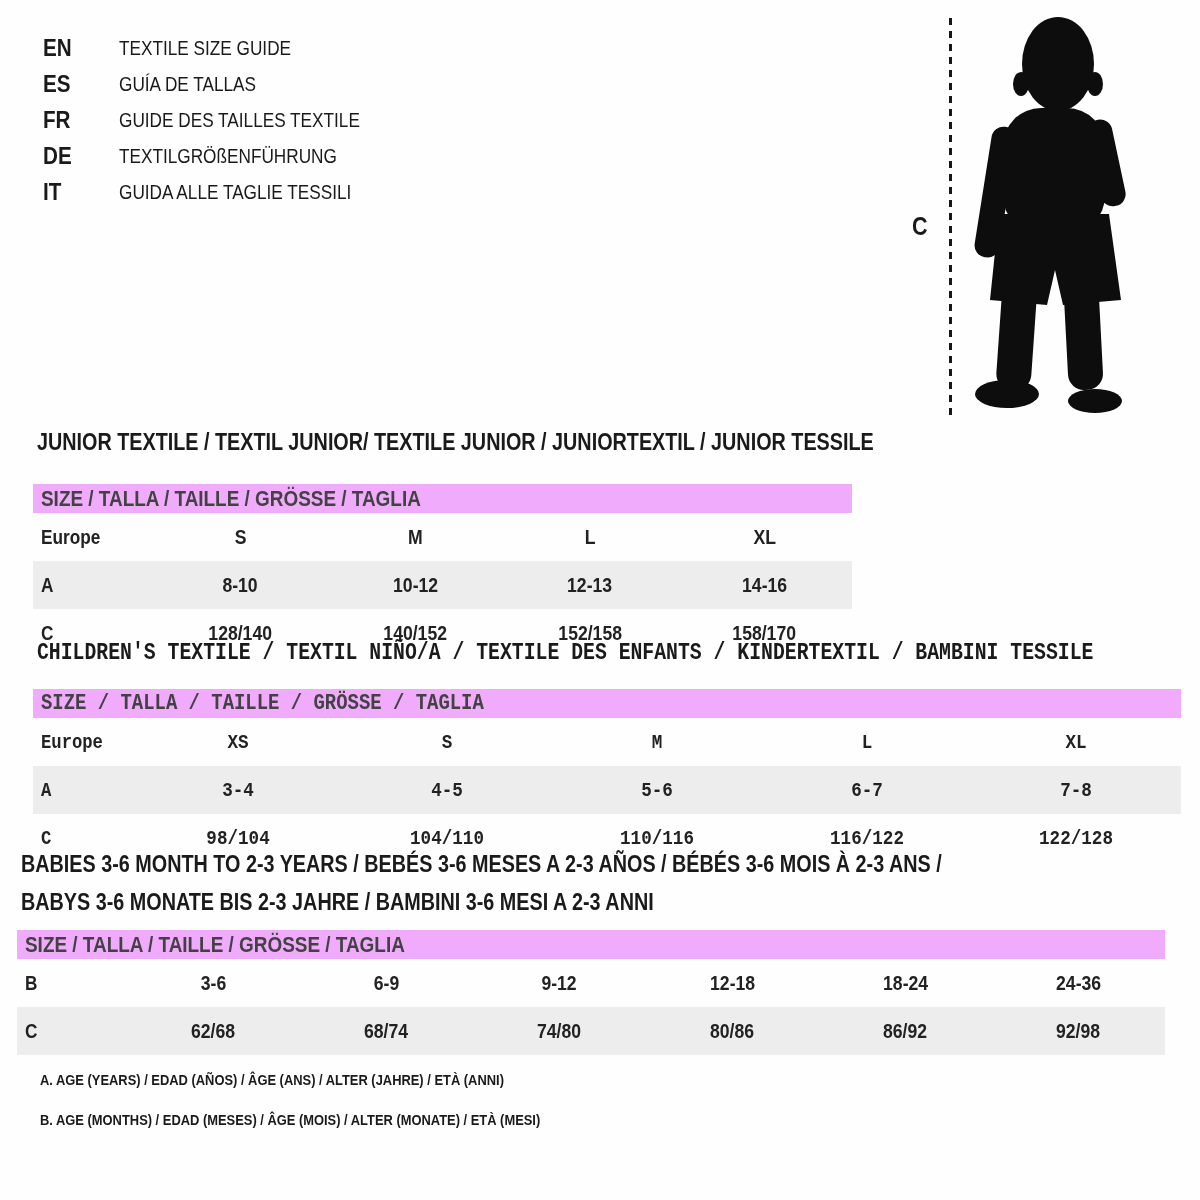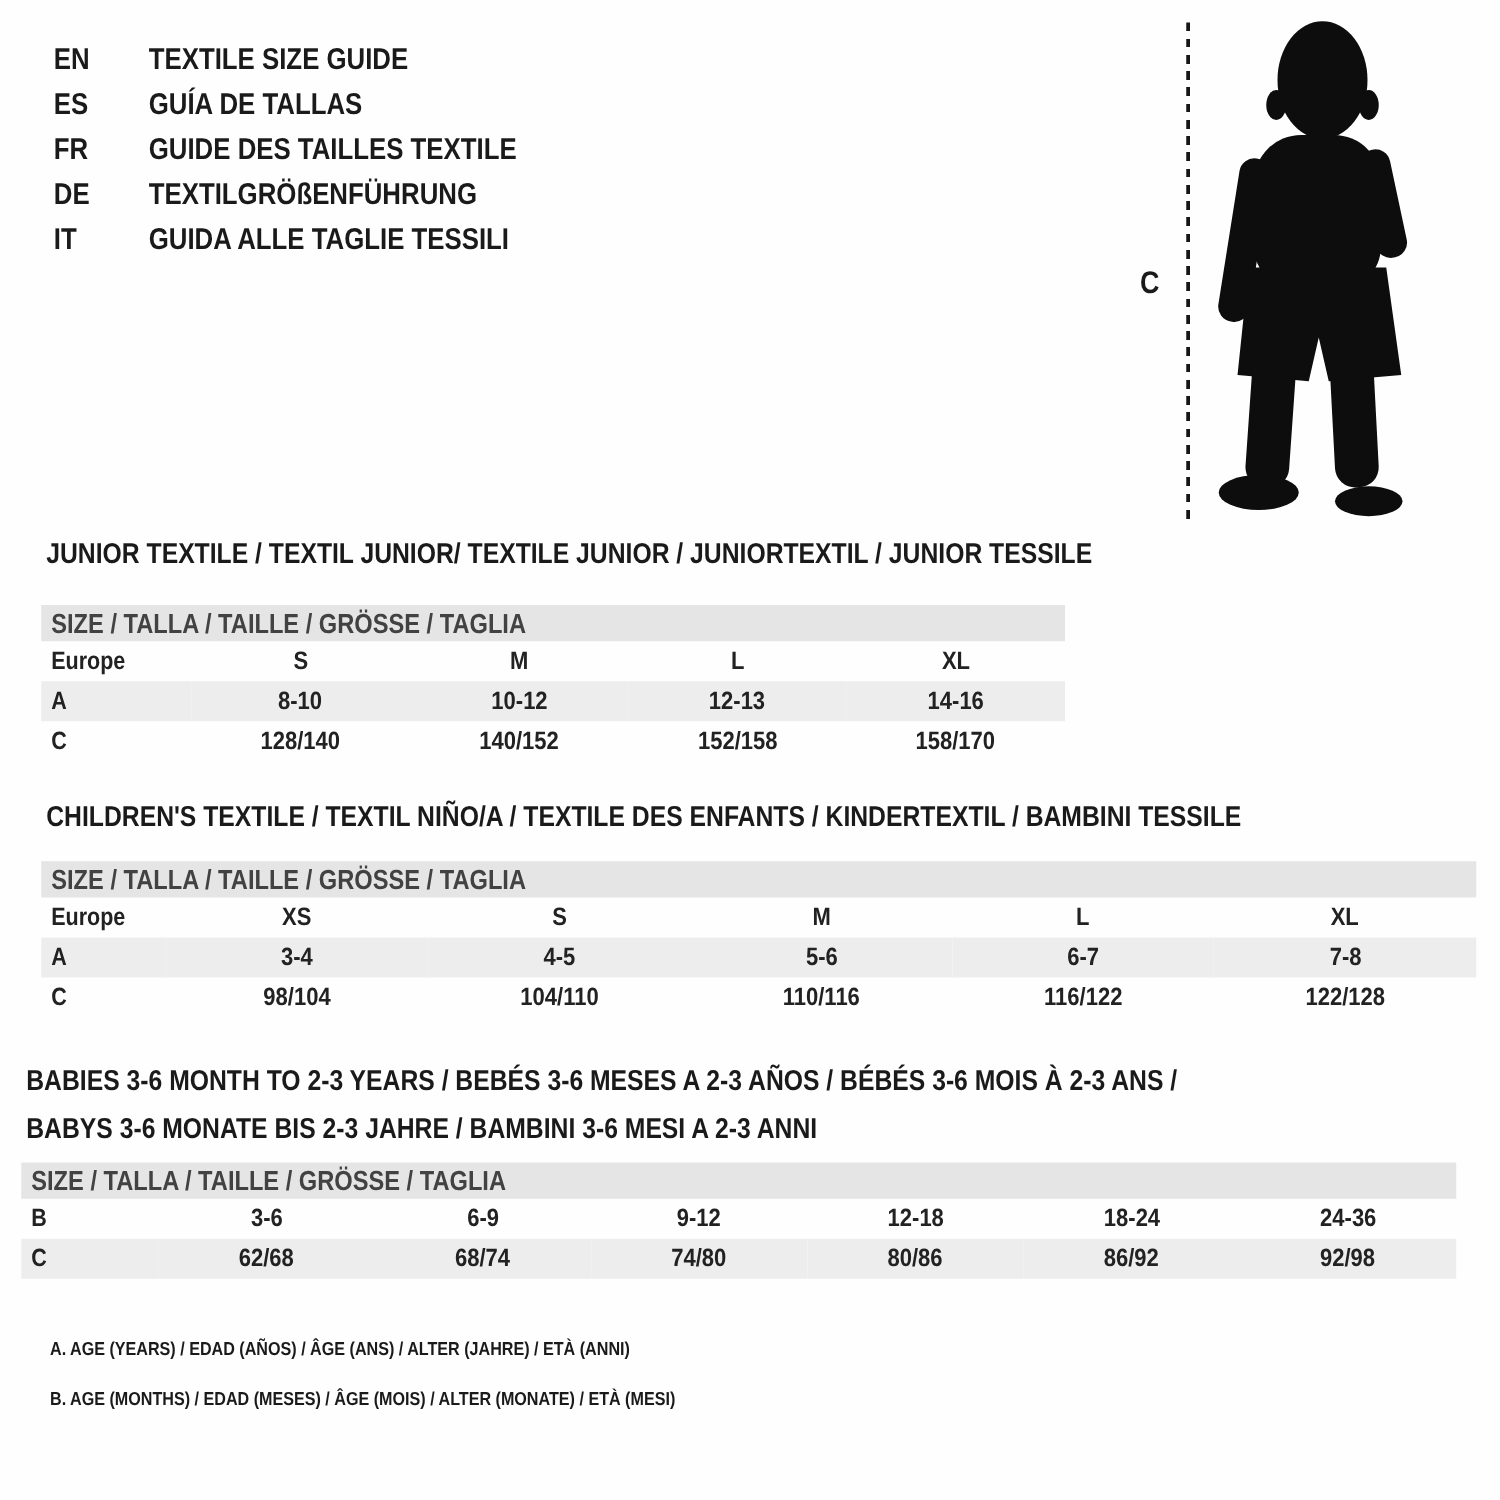--- a/index.html
+++ b/index.html
@@ -23,51 +23,51 @@
     display: inline-block;
     transform: scaleX(0.88);
     transform-origin: 50% 50%;
     white-space: nowrap;
   }
 
   
   .lang-list { position: absolute; left: 43px; top: 30px; }
   .lang-row { display: flex; height: 36px; align-items: center; }
   .lang-code { width: 76px; font-size: 24px; font-weight: bold; }
-  .lang-label { font-size: 24px; font-weight: bold; }
+  .lang-label { font-size: 20px; font-weight: normal; }
 
   
   .measure-line {
     position: absolute; left: 949px; top: 18px;
     width: 3px; height: 398px;
     background: repeating-linear-gradient(to bottom, #161616 0 7px, transparent 7px 13px);
   }
   .measure-label { position: absolute; left: 912px; top: 212px; font-size: 25px; font-weight: bold; }
   .silhouette { position: absolute; left: 963px; top: 14px; width: 176px; height: 404px; }
 
   
   .size-section { position: absolute; }
   #sec-junior   { left: 33px; top: 430px; width: 819px; }
-  #sec-children { left: 33px; top: 641px; width: 1148px; }
+  #sec-children { left: 33px; top: 641px; width: 1148px; font-family: Liberation Mono, monospace; }
   #sec-babies   { left: 17px; top: 845px; width: 1148px; }
 
   .sec-title { margin-left: 4px; font-size: 23px; font-weight: bold; line-height: 24px; }
   .sec-title.twoline { line-height: 38px; }
   .size-bar {
-    height: 29px; background: #e5e5e5; color: #424242;
+    height: 29px; background: #f0abfc; color: #424242;
     font-size: 22px; font-weight: bold; line-height: 29px;
     padding-left: 8px; overflow: hidden;
   }
   #sec-junior .size-bar   { margin-top: 30px; }
   #sec-children .size-bar { margin-top: 24px; }
   #sec-babies .size-bar   { margin-top: 9px; }
 
   table.size-table { width: 100%; border-collapse: collapse; table-layout: fixed; }
   table.size-table td {
-    height: 32px; font-size: 20px; font-weight: bold; color: #222222;
+    height: 48px; font-size: 20px; font-weight: bold; color: #222222;
     text-align: center; vertical-align: middle; padding: 0;
   }
   table.size-table td.lbl { text-align: left; padding-left: 8px; }
   tr.stripe td { background: #ededed; }
 
   
   .legend { position: absolute; left: 40px; top: 1060px; }
   .legend-line { font-size: 15px; font-weight: bold; line-height: 40px; }
 </style>
 </head>

